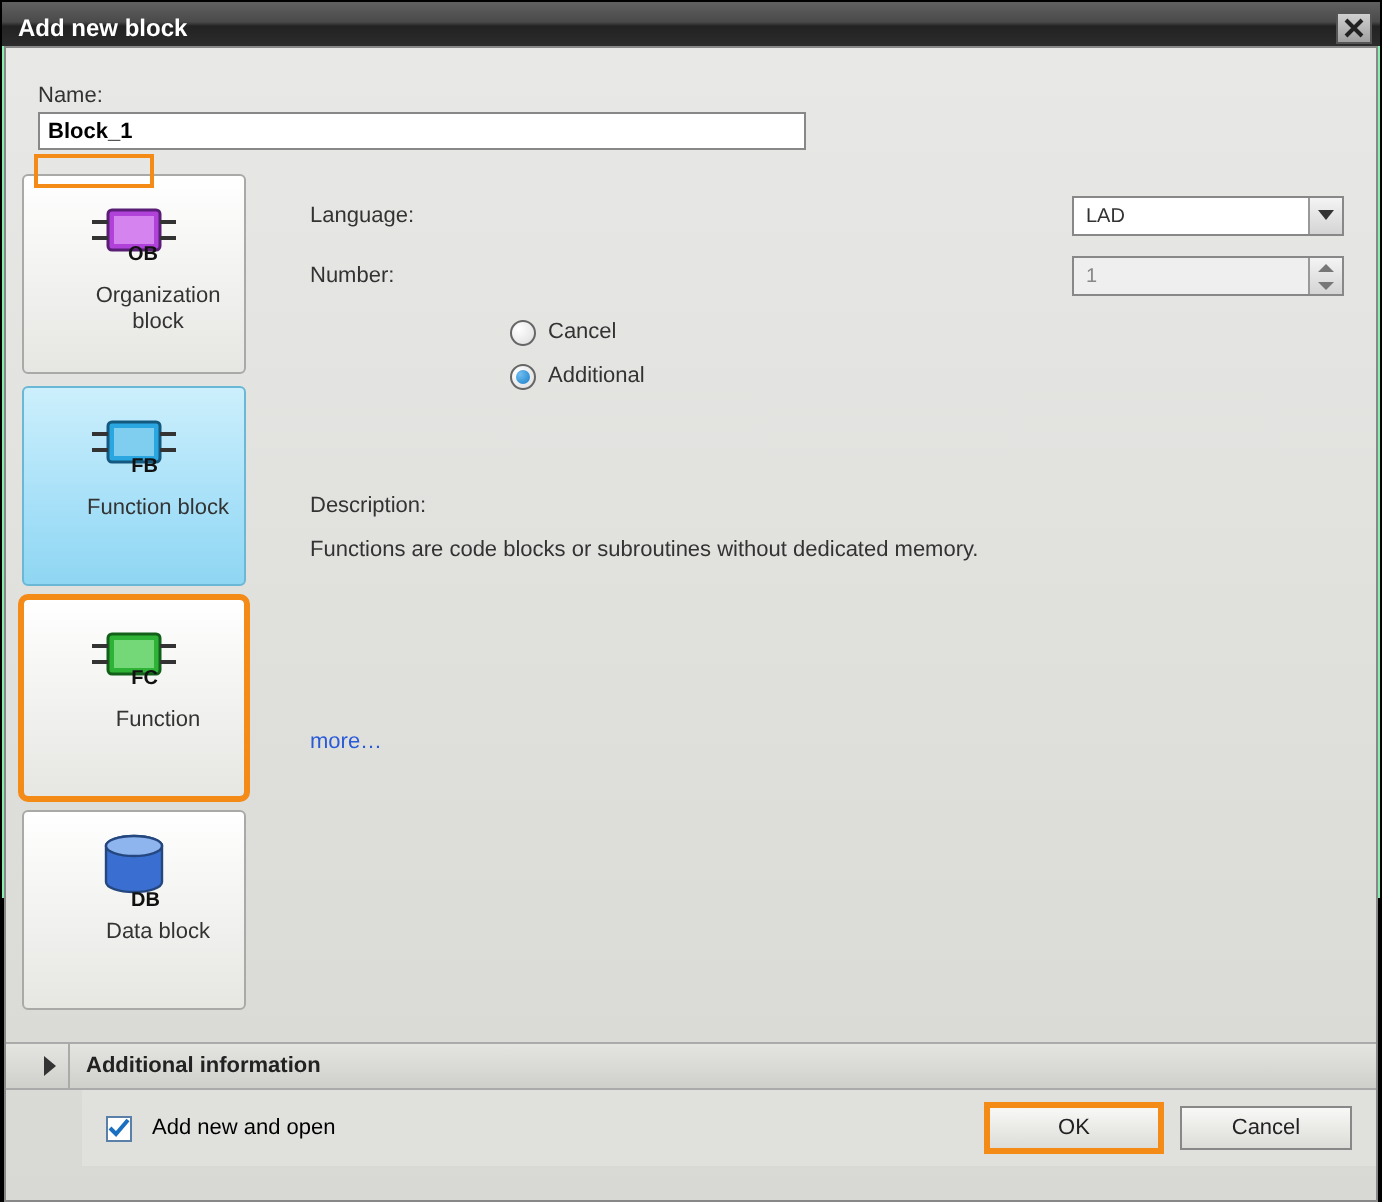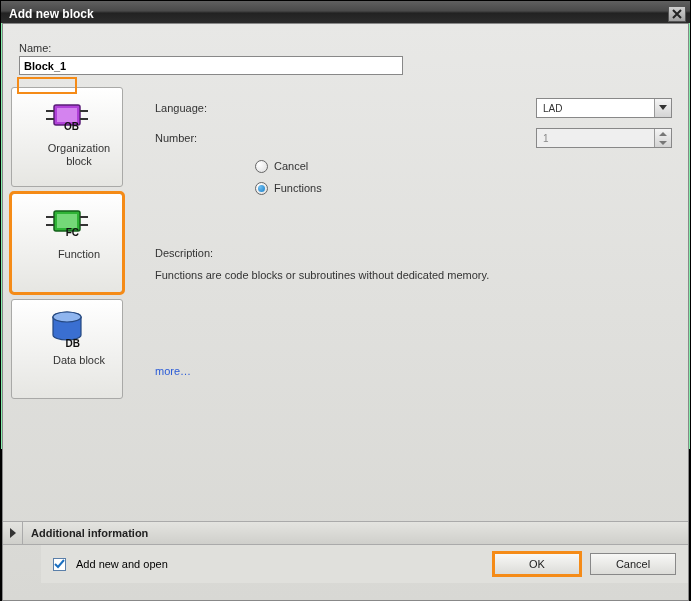--- a/index.html
+++ b/index.html
@@ -163,20 +163,21 @@
   .desc-block .dt { color:#333; }
   .morelink { color:#2a5bd7; cursor:pointer; margin-top: 84px; display:inline-block; }
 
   .addinfo-bar {
     border-top: 1px solid #aaa;
     border-bottom: 1px solid #aaa;
     background: linear-gradient(to bottom,#e4e4e0,#cfcfcb);
     height: 24px;
     display:flex;
     align-items:center;
+    padding-left:12px;
   }
   .addinfo-bar .expander {
     width:20px; height:22px;
     display:flex; align-items:center; justify-content:center;
     border-right:1px solid #aaa;
     cursor:pointer;
   }
   .addinfo-bar .albl { font-weight:bold; padding-left:8px; color:#222; }
 
   .footer {
@@ -241,20 +242,34 @@
               <line x1="2" y1="22" x2="10" y2="22" stroke="#333" stroke-width="2"></line>
               <line x1="36" y1="14" x2="44" y2="14" stroke="#333" stroke-width="2"></line>
               <line x1="36" y1="22" x2="44" y2="22" stroke="#333" stroke-width="2"></line>
               <text x="35" y="33" font-size="10" font-weight="bold" fill="#111" text-anchor="end">OB</text>
             </svg>
           </div>
           <div class="cap" style="white-space:pre-line">Organization
 block</div>
         </div>
 
+        <div class="blockcard selected-fb">
+          <div class="iconwrap">
+            <svg width="46" height="40" viewBox="0 0 46 40">
+              <rect x="10" y="8" width="26" height="20" rx="2" fill="#2aa6e0" stroke="#145a80" stroke-width="1.5"></rect>
+              <rect x="13" y="11" width="20" height="14" fill="#7fcdef"></rect>
+              <line x1="2" y1="14" x2="10" y2="14" stroke="#333" stroke-width="2"></line>
+              <line x1="2" y1="22" x2="10" y2="22" stroke="#333" stroke-width="2"></line>
+              <line x1="36" y1="14" x2="44" y2="14" stroke="#333" stroke-width="2"></line>
+              <line x1="36" y1="22" x2="44" y2="22" stroke="#333" stroke-width="2"></line>
+              <text x="35" y="33" font-size="10" font-weight="bold" fill="#111" text-anchor="end">FB</text>
+            </svg>
+          </div>
+          <div class="cap">Function block</div>
+        </div>
 
         <div class="blockcard fc-outline">
           <div class="iconwrap">
             <svg width="46" height="40" viewBox="0 0 46 40">
               <rect x="10" y="8" width="26" height="20" rx="2" fill="#2fb336" stroke="#13601a" stroke-width="1.5"></rect>
               <rect x="13" y="11" width="20" height="14" fill="#74d878"></rect>
               <line x1="2" y1="14" x2="10" y2="14" stroke="#333" stroke-width="2"></line>
               <line x1="2" y1="22" x2="10" y2="22" stroke="#333" stroke-width="2"></line>
               <line x1="36" y1="14" x2="44" y2="14" stroke="#333" stroke-width="2"></line>
               <line x1="36" y1="22" x2="44" y2="22" stroke="#333" stroke-width="2"></line>
@@ -307,21 +322,21 @@
                 </div>
             </div>
           </div>
         </div>
         <div class="radio-row">
           <span class="radio"></span>
           <span>Cancel</span>
         </div>
         <div class="radio-row">
           <span class="radio checked"></span>
-          <span>Functions</span>
+          <span>Additional</span>
         </div>
 
         <div class="desc-block">
           <div class="dl">Description:</div>
           <div class="dt">Functions are code blocks or subroutines without dedicated memory.</div>
         </div>
 
         <span class="morelink">more…</span>
       </div>
     </div>

